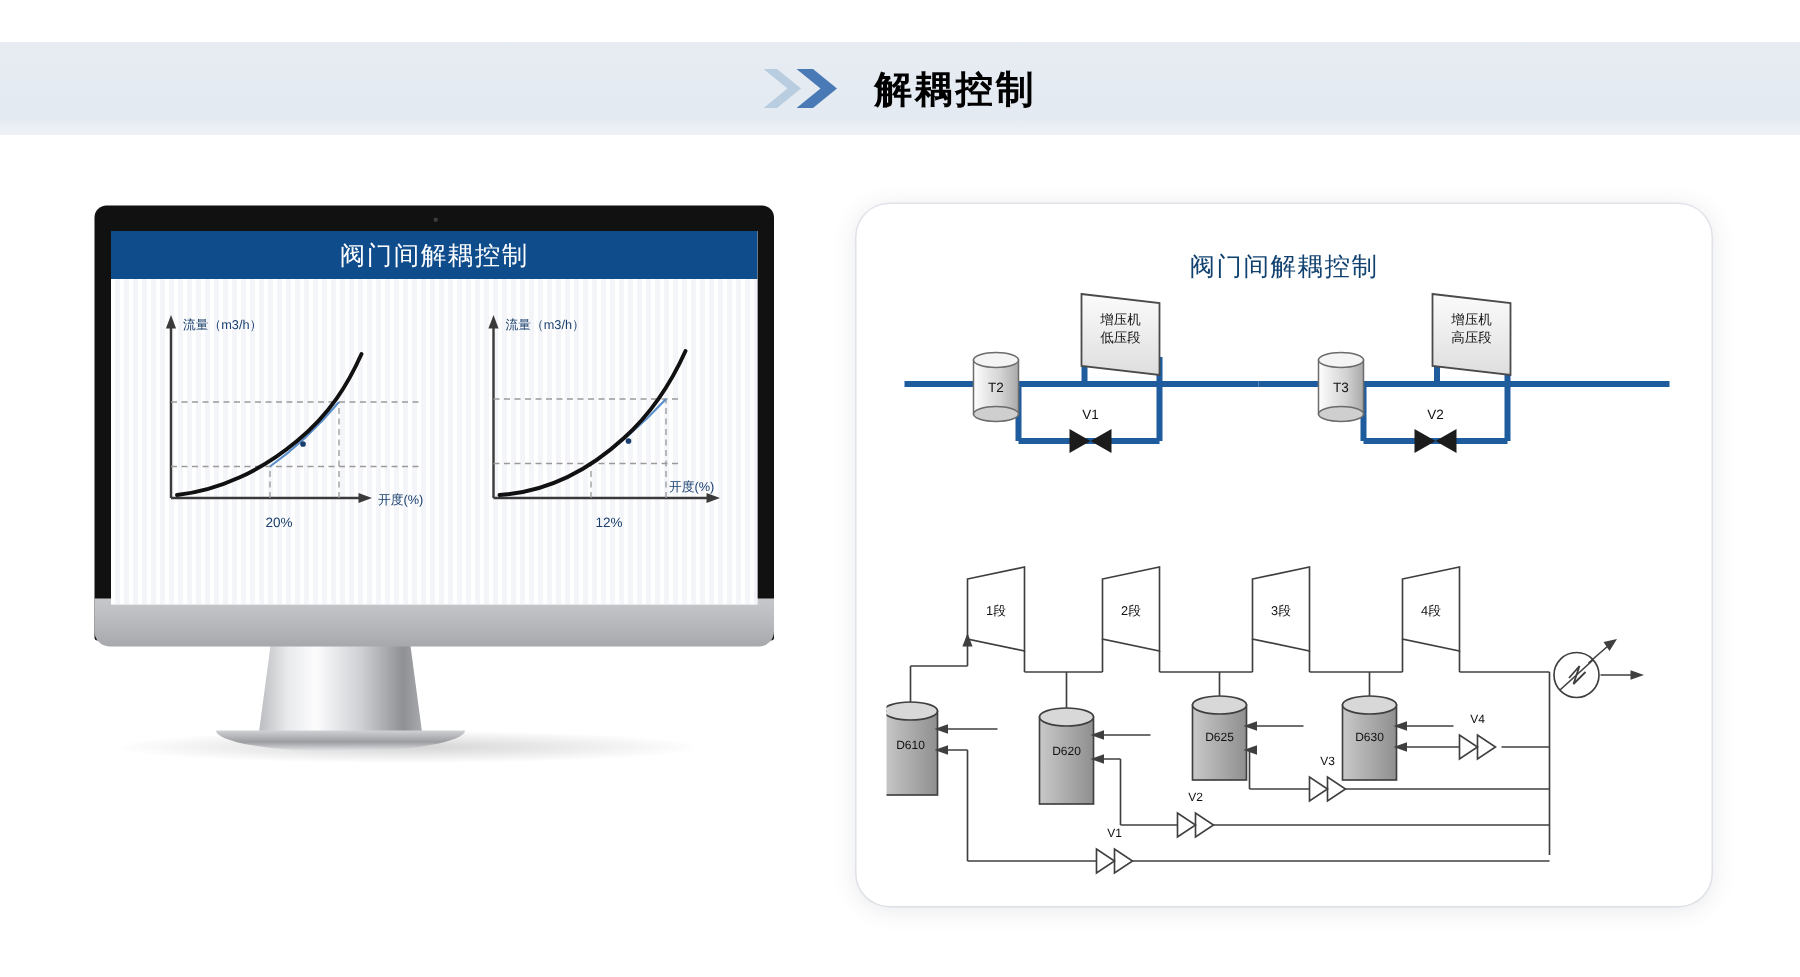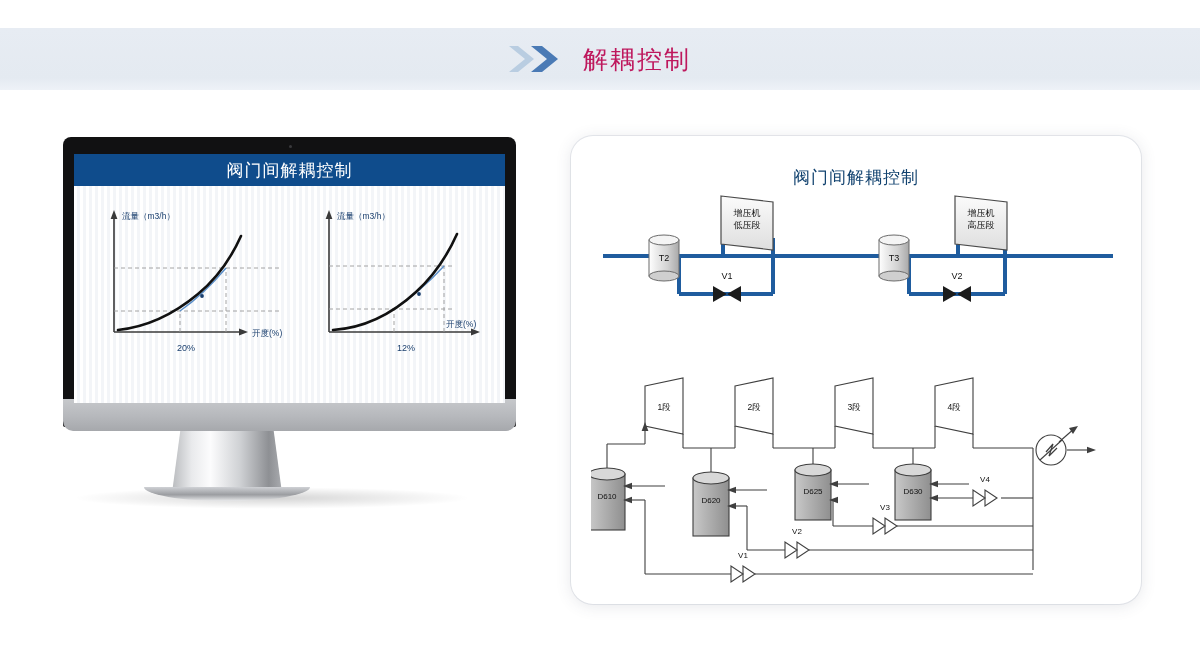--- a/index.html
+++ b/index.html
@@ -12,21 +12,21 @@
   .header-band{
     position:absolute;left:0;top:28px;width:1200px;height:62px;
     background:linear-gradient(180deg,#e7ecf3 0%,#e4eaf1 80%,#eef2f7 100%);
   }
   .header-inner{
     position:absolute;left:0;top:28px;width:1200px;height:62px;
     display:flex;align-items:center;justify-content:center;gap:16px;
   }
   .chev-wrap{display:flex;align-items:center;gap:2px;}
   .page-title{
-    font-size:25px;color:#be185d;letter-spacing:2px;font-weight:400;
+    font-size:25px;color:#000000;letter-spacing:2px;font-weight:700;
   }
   
   .monitor{position:absolute;left:63px;top:137px;width:453px;height:290px;}
   .bezel{
     position:absolute;left:0;top:0;width:453px;height:290px;
     background:#111112;border-radius:8px 8px 2px 2px;
   }
   .bezel-dot{
     position:absolute;left:50%;top:8px;width:3px;height:3px;margin-left:-1px;
     background:#3a3a3c;border-radius:50%;

